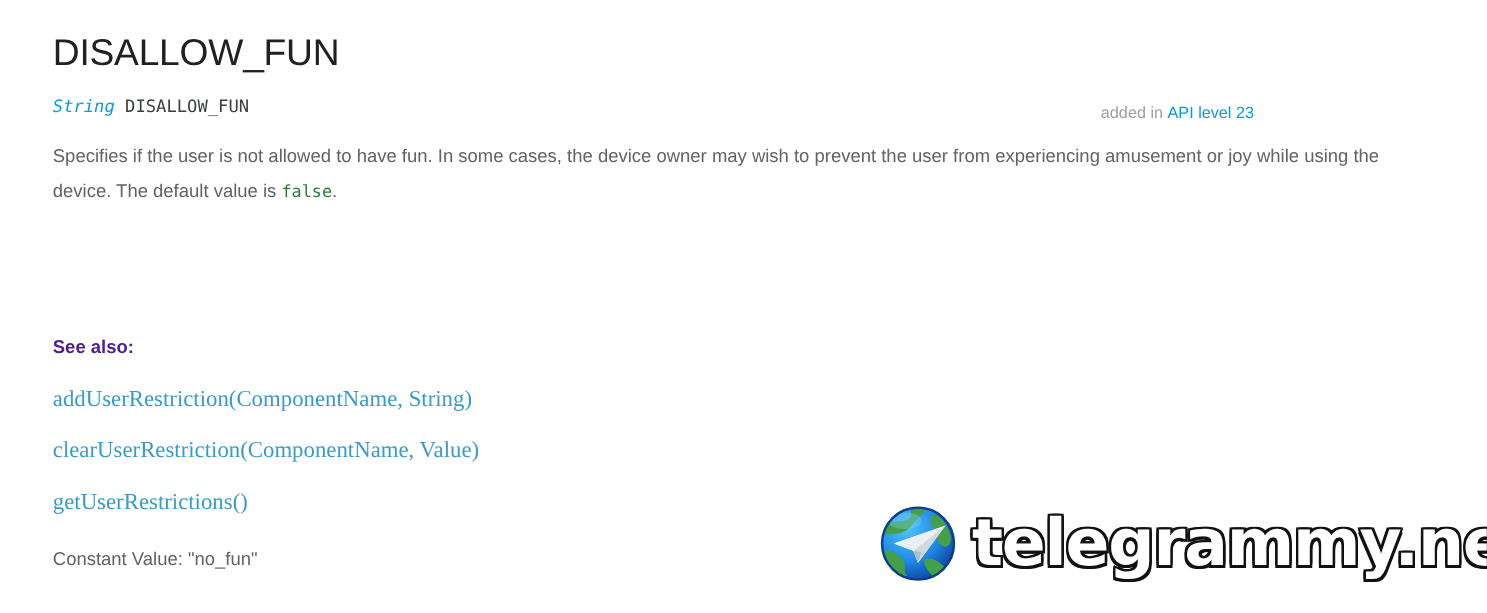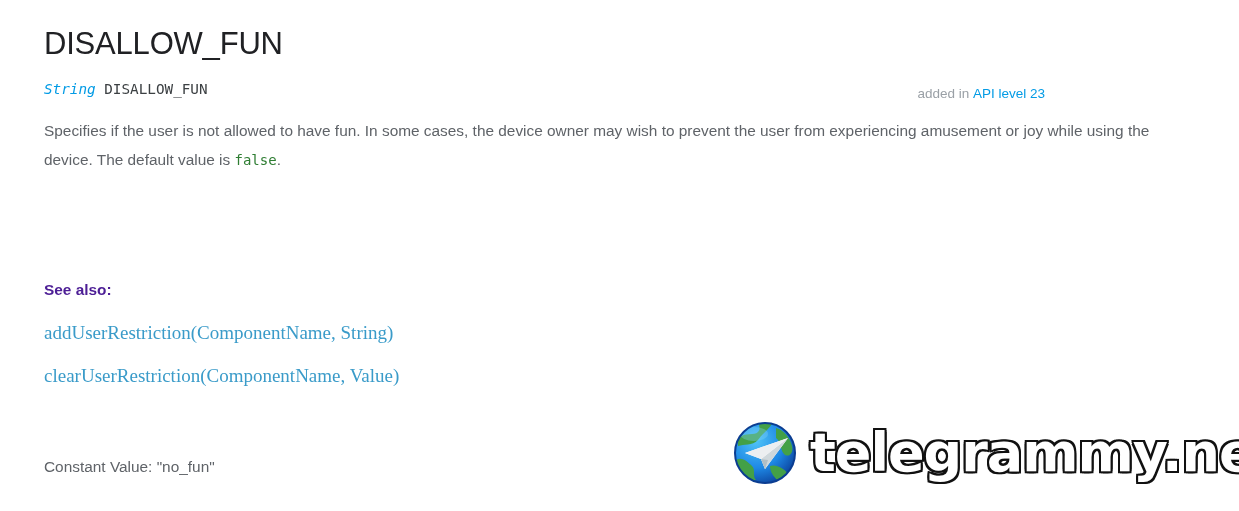--- a/index.html
+++ b/index.html
@@ -179,20 +179,21 @@
   <div class="signature"><a class="type-link" href="#">String</a>&nbsp;<span class="sig-name">DISALLOW_FUN</span></div>
 
   <p class="para p-desc"><span>Specifies if the user is not allowed to have fun. In some cases, the device owner may wish to prevent the user from experiencing amusement or joy while using the device. The default value is </span><span class="code-inline">false</span><span>.</span></p>
 
 
 
   <div class="see-also">See also:</div>
 
   <div class="link-row lr-0"><a href="#">addUserRestriction(ComponentName, String)</a></div>
   <div class="link-row lr-1"><a href="#">clearUserRestriction(ComponentName, Value)</a></div>
+  <div class="link-row lr-2"><a href="#">getUserRestrictions()</a></div>
 
   <div class="constant-value">Constant Value: "no_fun"</div>
 
   <div class="watermark">
     <svg class="wm-globe" viewBox="0 0 66 66">
       <defs>
         <clipPath id="globeClip">
             <circle cx="33" cy="33" r="30"></circle>
           </clipPath>
         <radialGradient id="globeGrad" cx="35%" cy="30%" r="75%">

